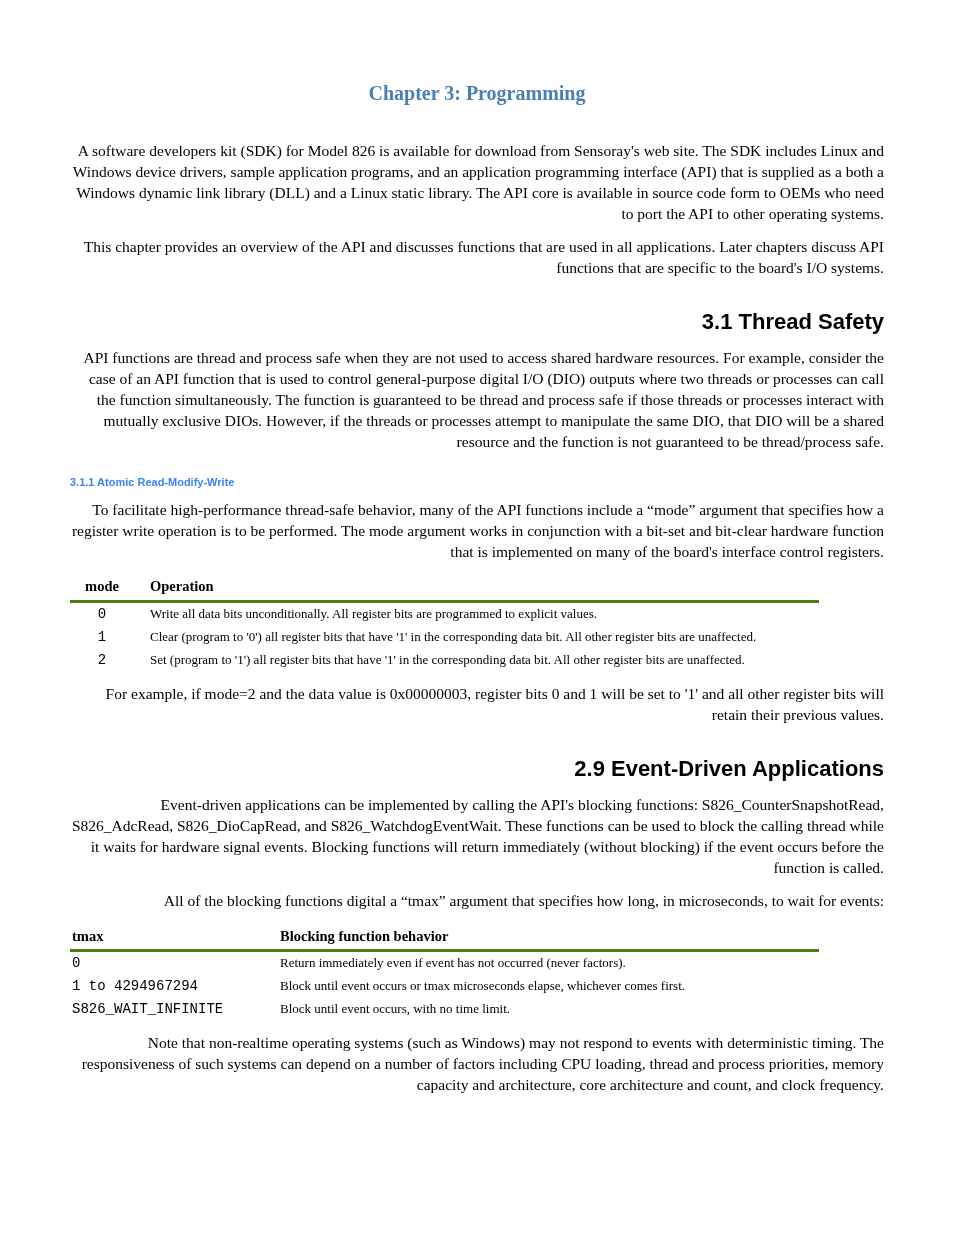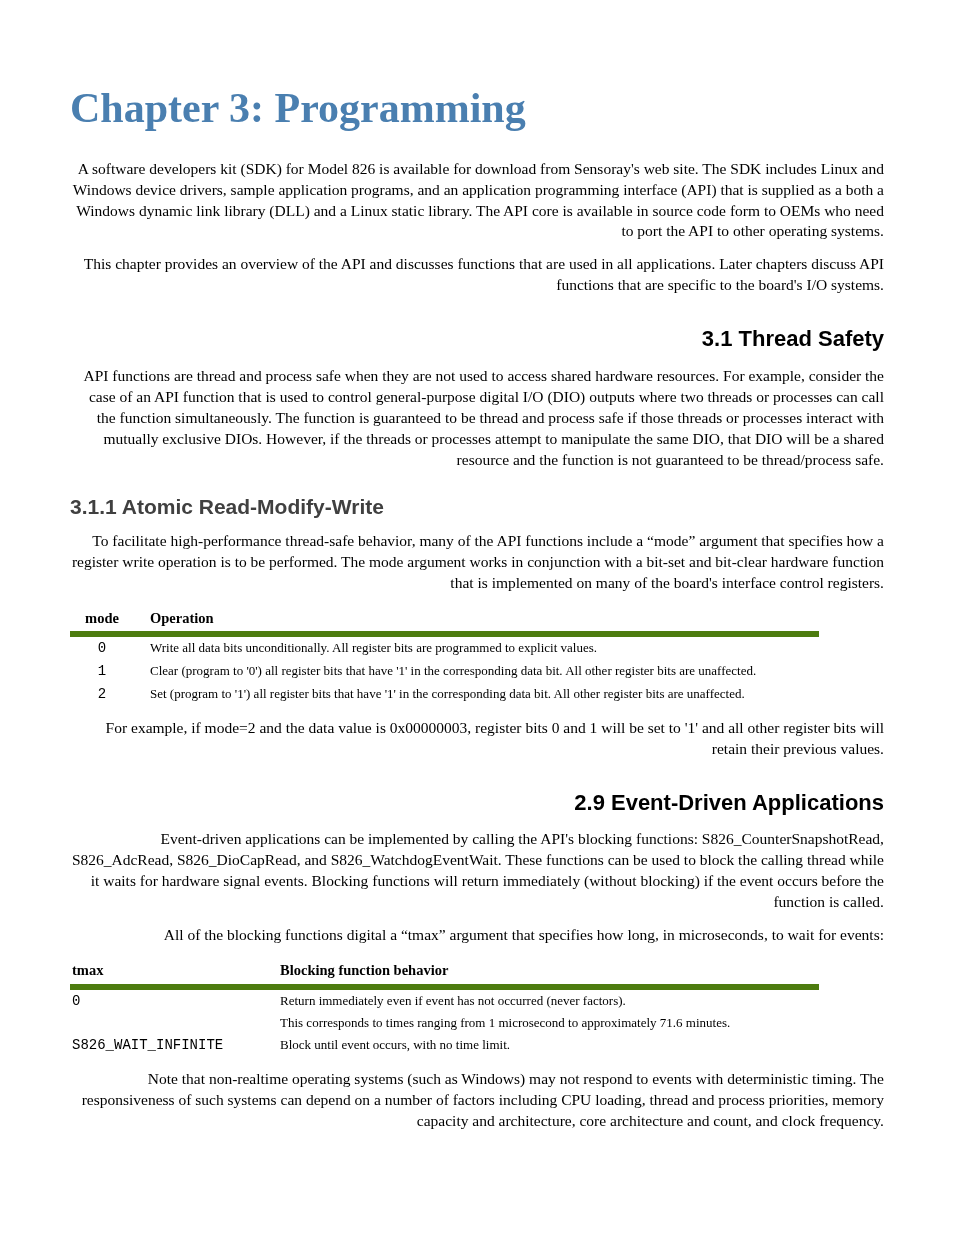--- a/index.html
+++ b/index.html
@@ -10,55 +10,55 @@
     margin: 0;
     padding: 80px 70px 40px 70px;
     width: 954px;
     box-sizing: border-box;
     background: #fff;
   }
   h1.chapter-title {
     font-family: "Times New Roman", Times, serif;
     color: #4a7fb0;
     font-weight: bold;
-    font-size: 42px;
-    text-align: left;
-    margin: 0 0 22px 0;
+    font-size: 20px;
+    text-align: center;
+    margin: 0 0 34px 0;
   }
   h2.section-heading {
     font-family: Arial, Helvetica, sans-serif;
     font-weight: bold;
     font-size: 22px;
     color: #000;
     margin: 28px 0 12px 0;
     text-align: right;
   }
   h3.subsection-heading {
     font-family: Arial, Helvetica, sans-serif;
     font-weight: bold;
-    font-size: 21px;
-    color: #404040;
+    font-size: 11px;
+    color: #3b82f6;
     margin: 22px 0 10px 0;
   }
   p.body-text {
     margin: 0 0 12px 0;
     text-align: right;
   }
   table {
     border-collapse: collapse;
     margin: 6px 0 12px 0;
     width: 92%;
   }
   table th {
     font-family: "Times New Roman", Times, serif;
     font-weight: bold;
     font-size: 14.5px;
     text-align: left;
     padding: 3px 16px 3px 2px;
-    border-bottom: 6px solid #4d7c0f;
+    border-bottom: 3px solid #4d7c0f;
     vertical-align: bottom;
   }
   table.mode-table th.col-mode {
     text-align: center;
     width: 60px;
   }
   table td {
     font-size: 13px;
     padding: 2px 16px 2px 2px;
     vertical-align: top;
@@ -125,22 +125,22 @@
       <th>tmax</th>
       <th>Blocking function behavior</th>
     </tr>
   </thead>
   <tbody>
     <tr>
       <td class="col-tmax">0</td>
       <td>Return immediately even if event has not occurred (never factors).</td>
     </tr>
     <tr>
-      <td class="col-tmax"></td>
-      <td>This corresponds to times ranging from 1 microsecond to approximately 71.6 minutes.</td>
+      <td class="col-tmax">1 to 4294967294</td>
+      <td>Block until event occurs or tmax microseconds elapse, whichever comes first.</td>
     </tr>
     <tr>
       <td class="col-tmax">S826_WAIT_INFINITE</td>
       <td>Block until event occurs, with no time limit.</td>
     </tr>
   </tbody>
 </table>
 
 <p class="body-text">Note that non-realtime operating systems (such as Windows) may not respond to events with deterministic timing. The responsiveness of such systems can depend on a number of factors including CPU loading, thread and process priorities, memory capacity and architecture, core architecture and count, and clock frequency.</p>
 

